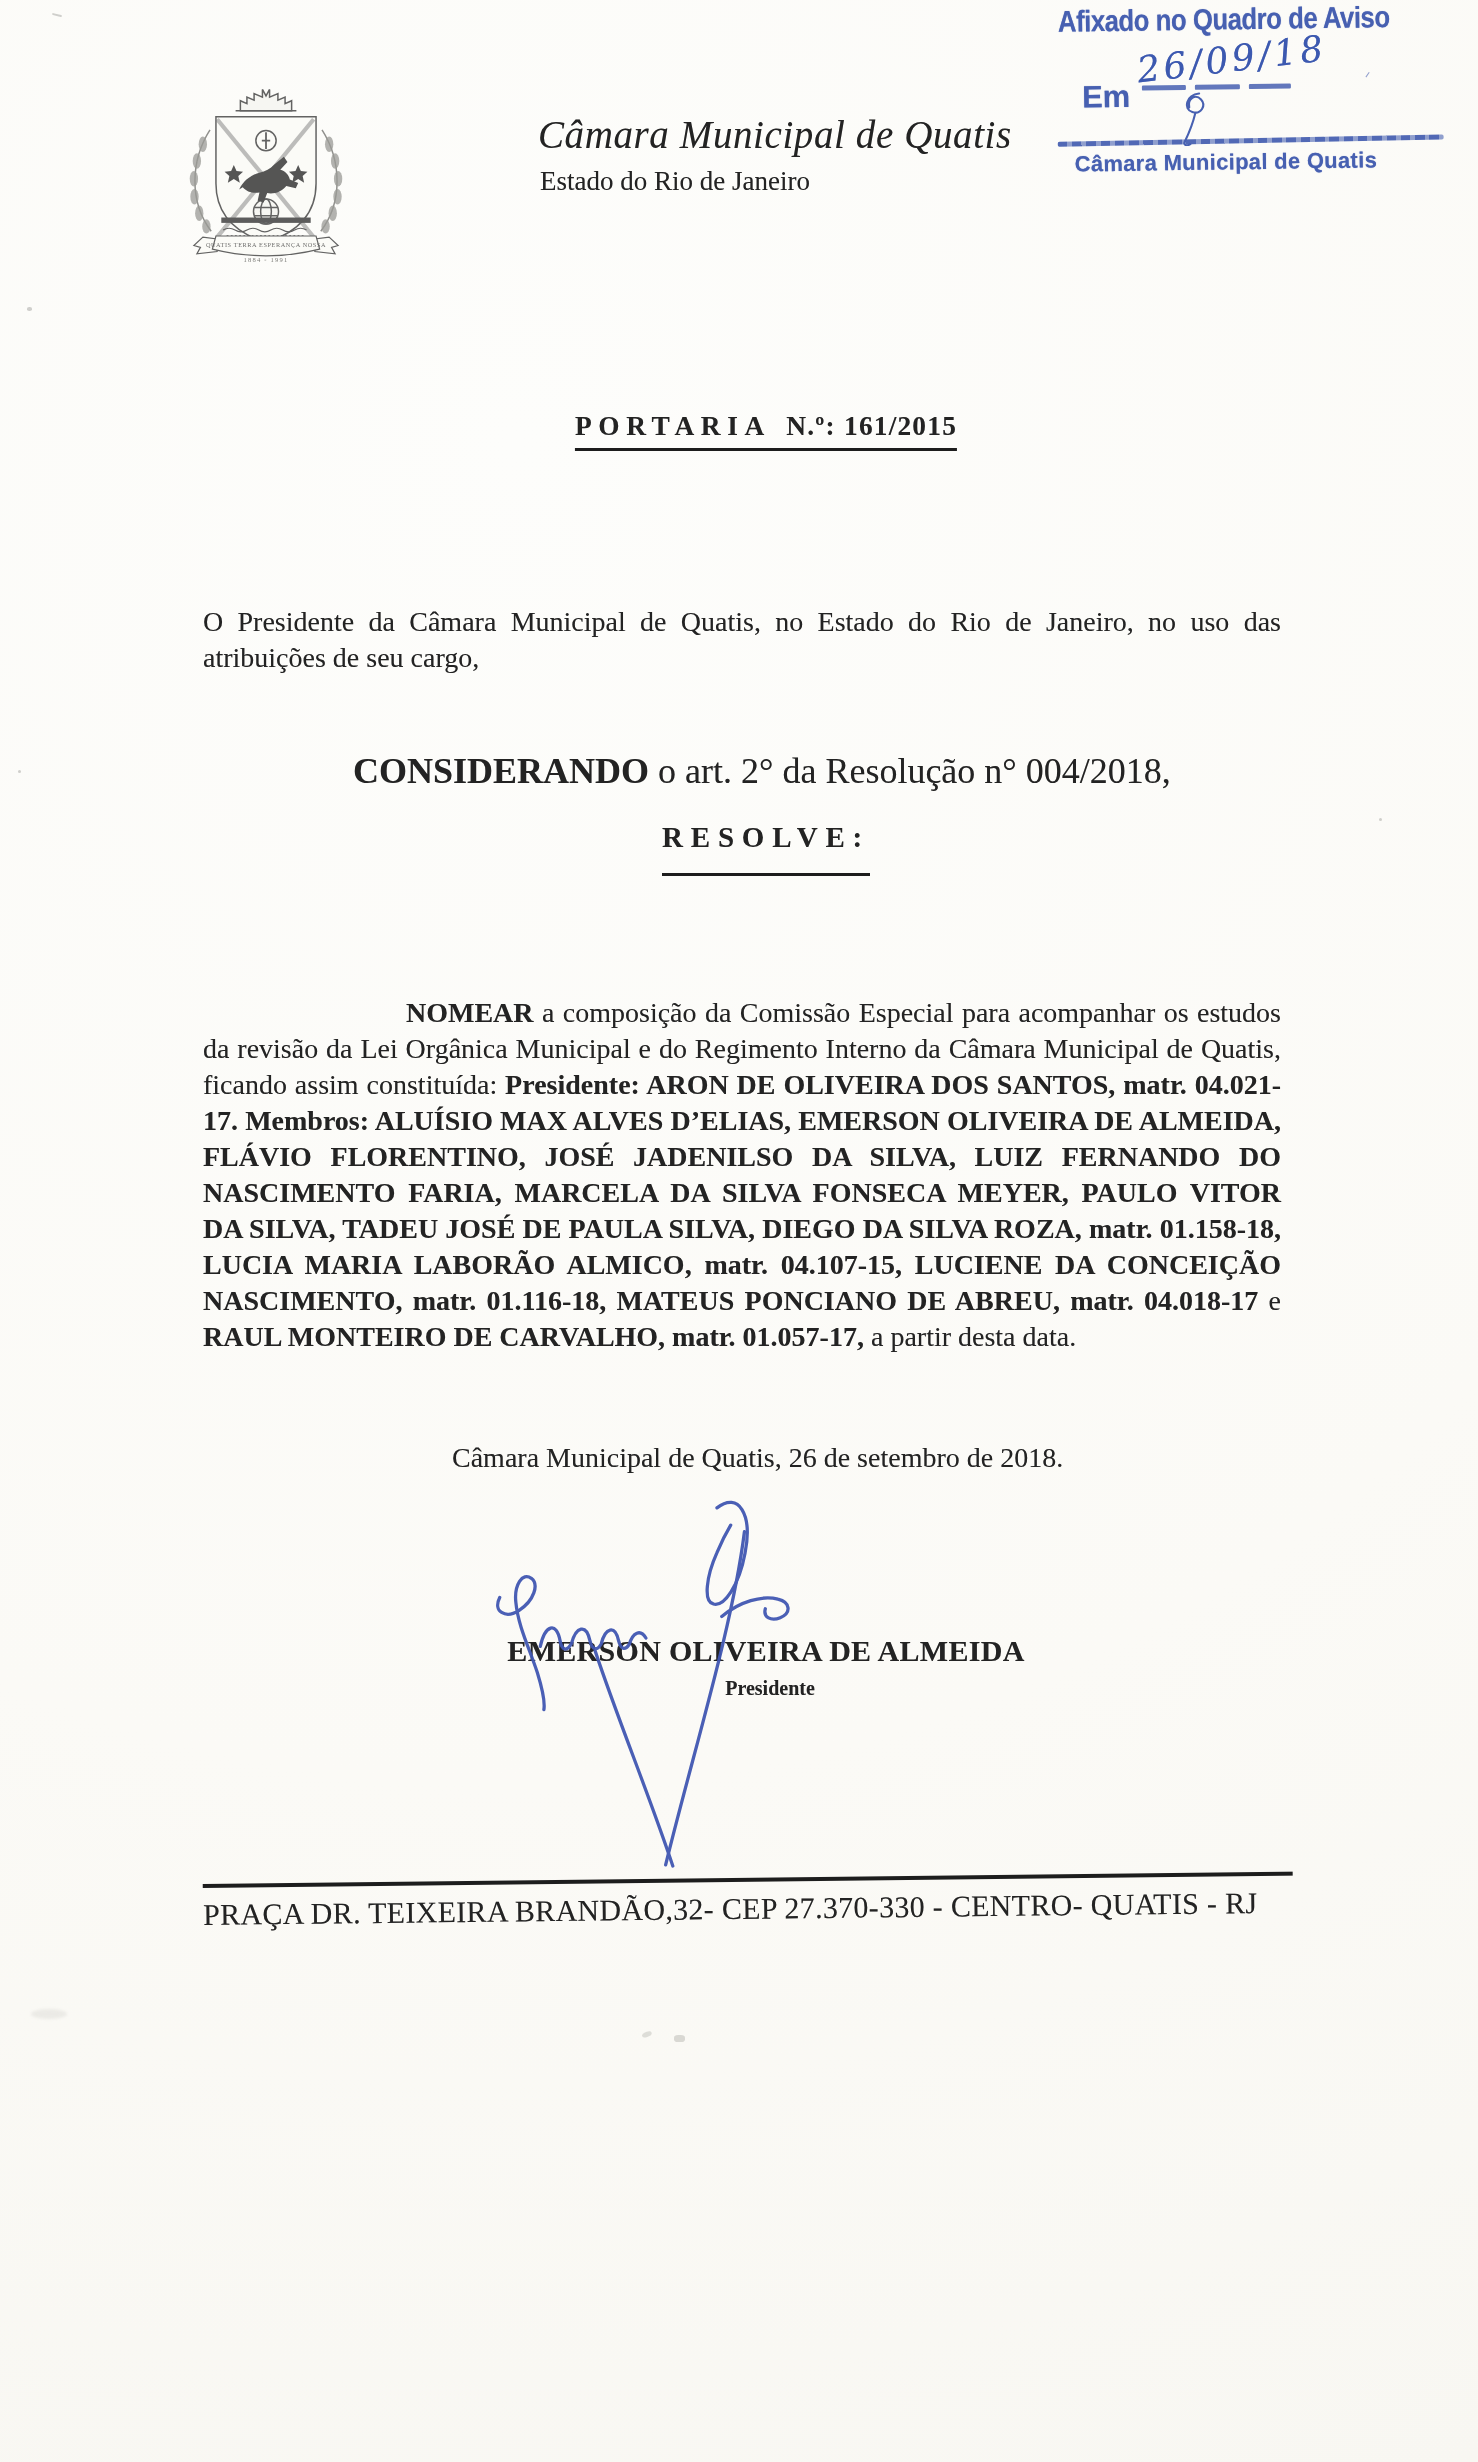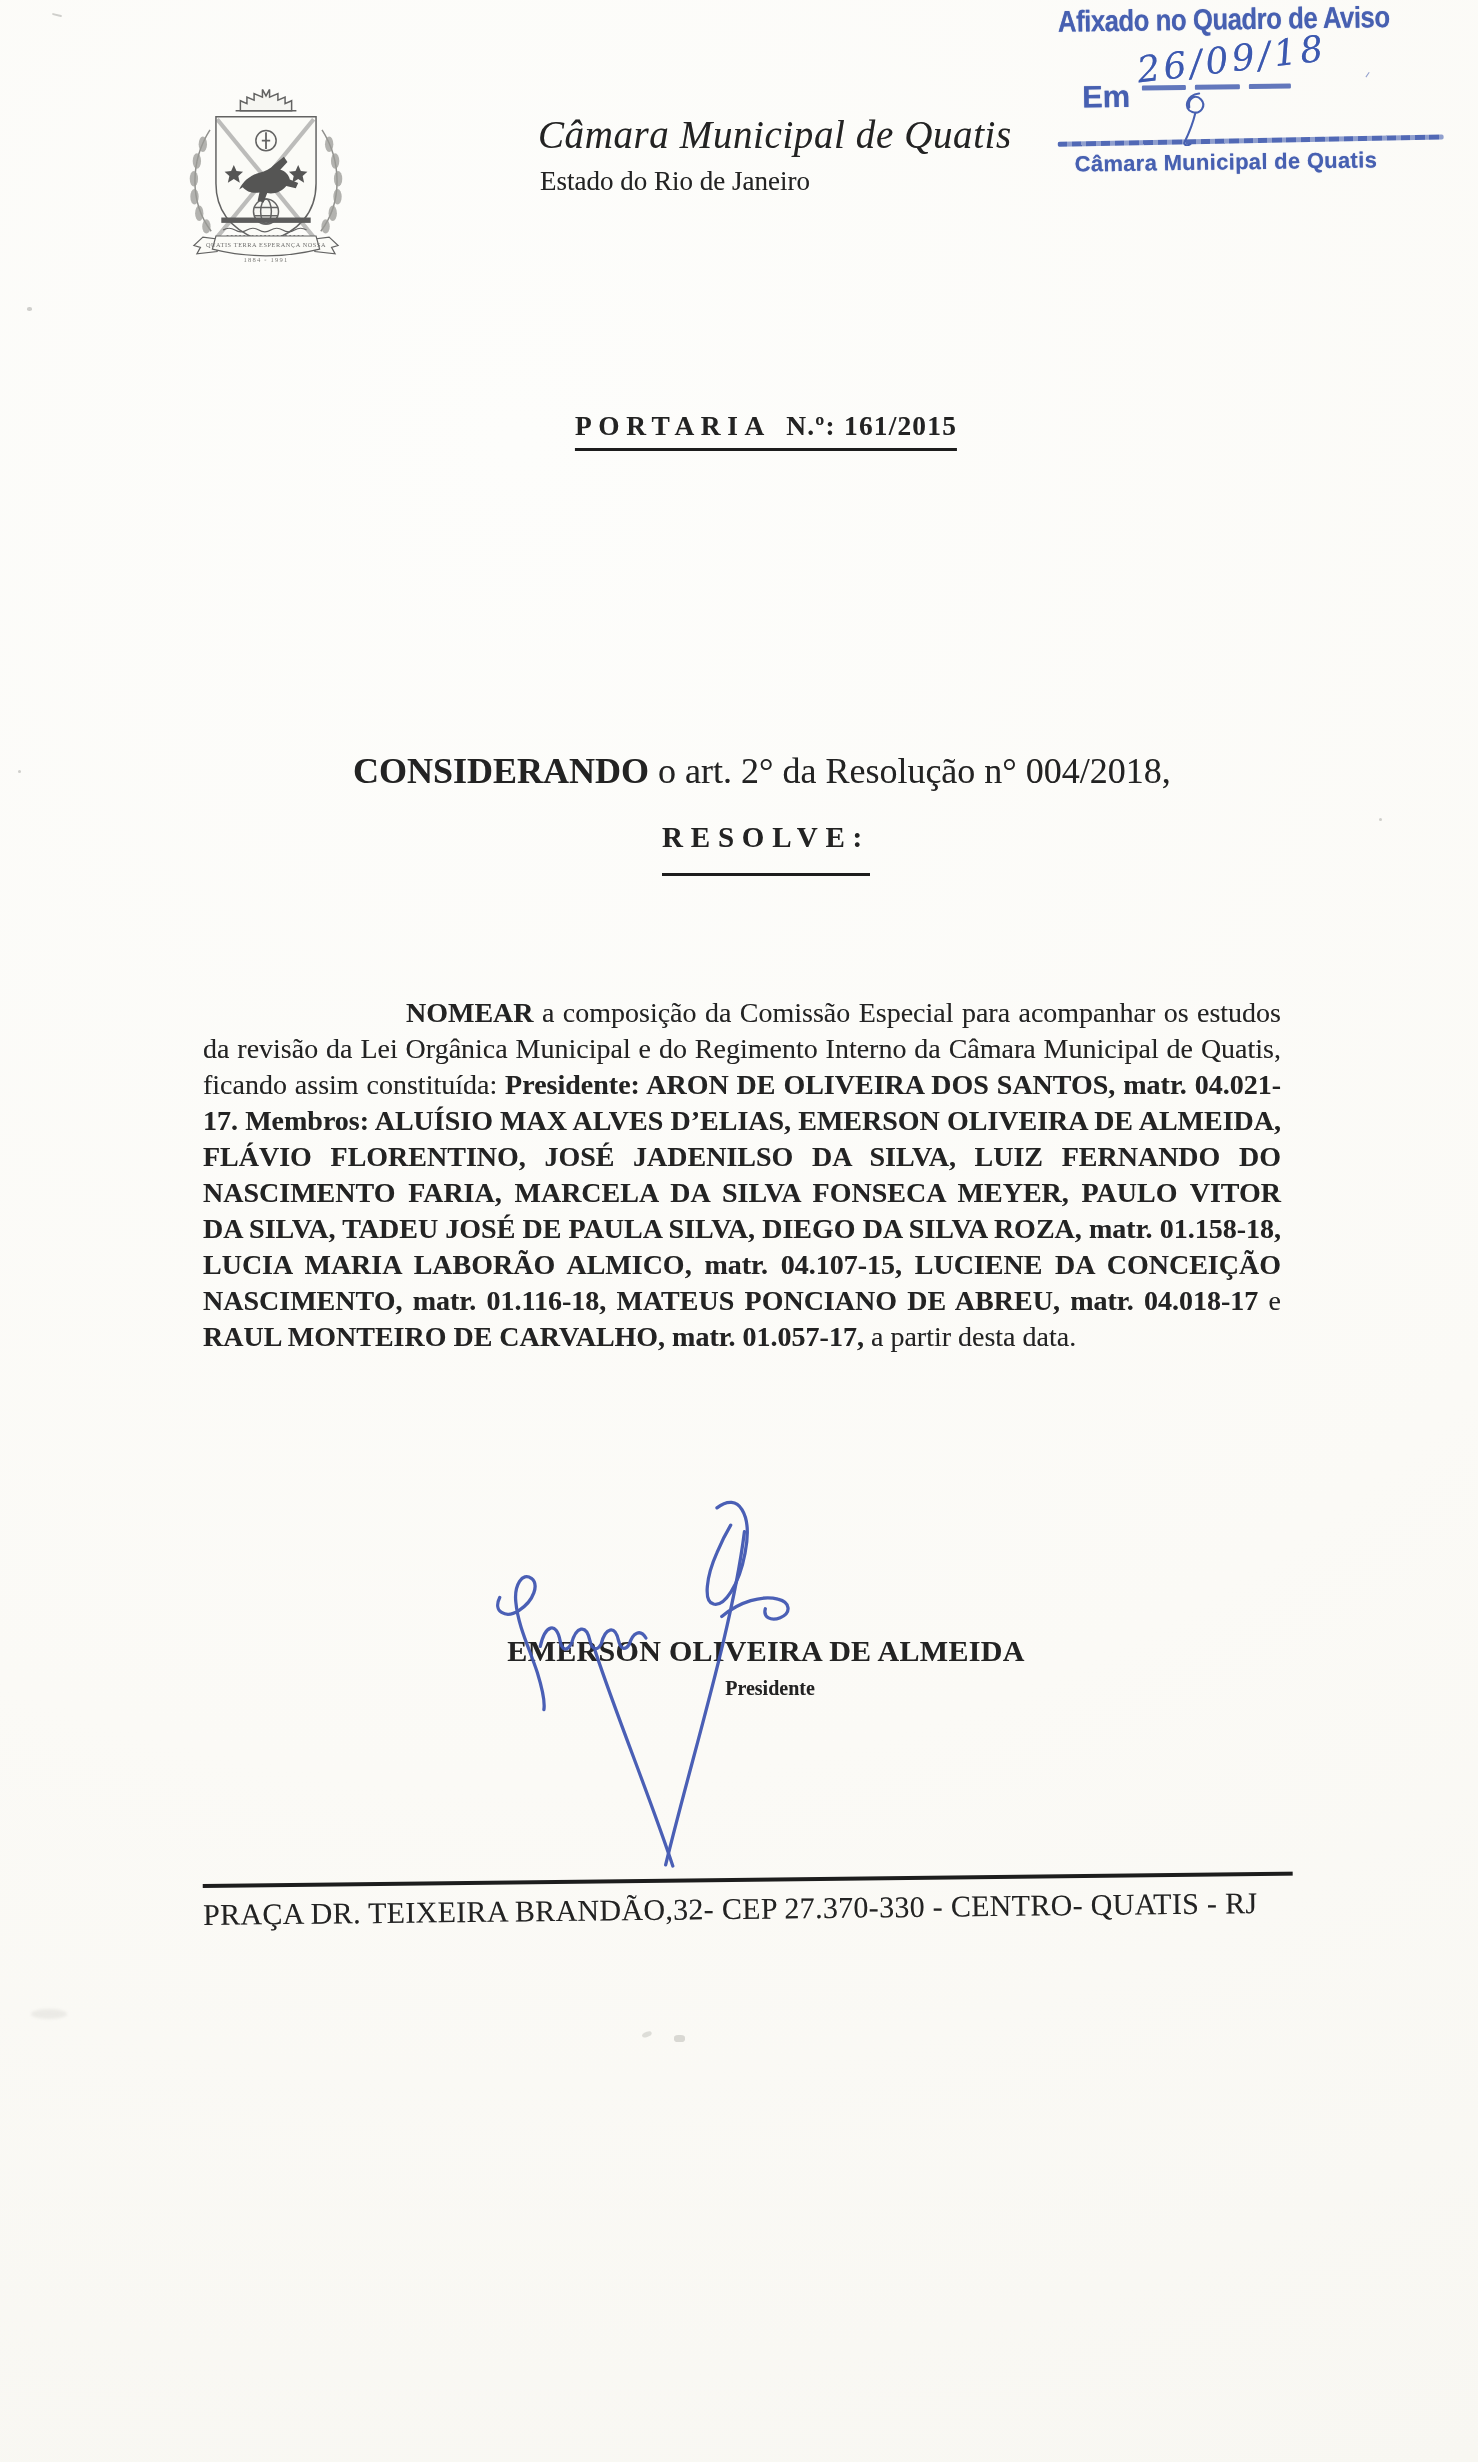--- a/index.html
+++ b/index.html
@@ -194,29 +194,31 @@
     <div class="stamp-org ink">Câmara Municipal de Quatis</div>
     <span class="stamp-speck"></span>
   </div>
 
   <div class="doc-heading portaria soft">
     <span class="inner">
       <span class="w1">PORTARIA</span><span class="w2">N.º: 161/2015</span>
     </span>
   </div>
 
+  <p class="para p-intro soft">O Presidente da Câmara Municipal de Quatis, no Estado do Rio de Janeiro, no uso das atribuições de seu cargo,</p>
 
   <p class="considerando soft"><span class="b">CONSIDERANDO</span><span> o art. 2° da Resolução n° 004/2018,</span></p>
 
   <div class="doc-heading resolve soft">
     <span class="inner">RESOLVE:</span>
   </div>
 
   <p class="para p-nomear soft"><span class="b">NOMEAR</span><span> a composição da Comissão Especial para acompanhar os estudos da revisão da Lei Orgânica Municipal e do Regimento Interno da Câmara Municipal de Quatis, ficando assim constituída: </span><span class="b">Presidente: ARON DE OLIVEIRA DOS SANTOS, matr. 04.021-17. Membros: ALUÍSIO MAX ALVES D’ELIAS, EMERSON OLIVEIRA DE ALMEIDA, FLÁVIO FLORENTINO, JOSÉ JADENILSO DA SILVA, LUIZ FERNANDO DO NASCIMENTO FARIA, MARCELA DA SILVA FONSECA MEYER, PAULO VITOR DA SILVA, TADEU JOSÉ DE PAULA SILVA, DIEGO DA SILVA ROZA, matr. 01.158-18, LUCIA MARIA LABORÃO ALMICO, matr. 04.107-15, LUCIENE DA CONCEIÇÃO NASCIMENTO, matr. 01.116-18, MATEUS PONCIANO DE ABREU, matr. 04.018-17</span><span> e </span><span class="b">RAUL MONTEIRO DE CARVALHO, matr. 01.057-17,</span><span> a partir desta data.</span></p>
 
+  <div class="dateline soft">Câmara Municipal de Quatis, 26 de setembro de 2018.</div>
 
   <div class="sig-name soft">EMERSON OLIVEIRA DE ALMEIDA</div>
   <div class="sig-role soft">Presidente</div>
 
   <svg class="signature-svg" viewBox="0 0 640 680" aria-hidden="true">
     <g stroke="#4157b2" fill="none" stroke-width="5.5" stroke-linecap="round" opacity=".95">
       <path d="M28 210 c-12 24 10 36 32 22 c26 -17 34 -44 21 -54 c-15 -11 -29 11 -26 40 c4 42 24 80 36 118 c8 26 13 50 11 62"></path>
       <path d="M96 292 c8 -36 27 -42 33 -10 c3 17 11 19 19 6 c8 -30 25 -34 31 -6 c4 17 12 18 19 6 c7 -28 23 -32 29 -6 c4 16 11 17 18 7 c6 -21 19 -26 28 -11"></path>
       <path d="M392 60 c36 -28 60 10 47 76 c-10 54 -35 90 -53 85 c-17 -4 -12 -46 6 -86 c8 -19 17 -36 23 -46"></path>
       <path d="M400 242 c30 -25 68 -36 94 -29 c21 5 23 23 4 31 c-15 6 -29 0 -25 -15"></path>

